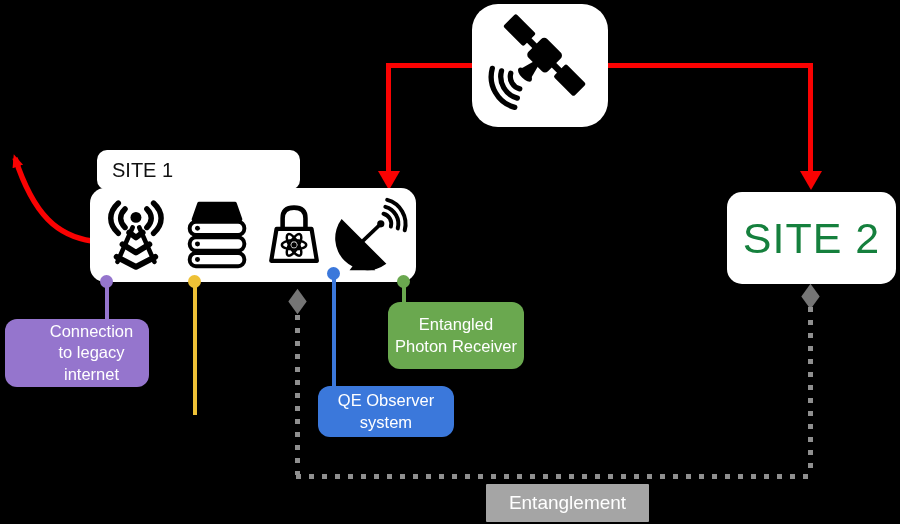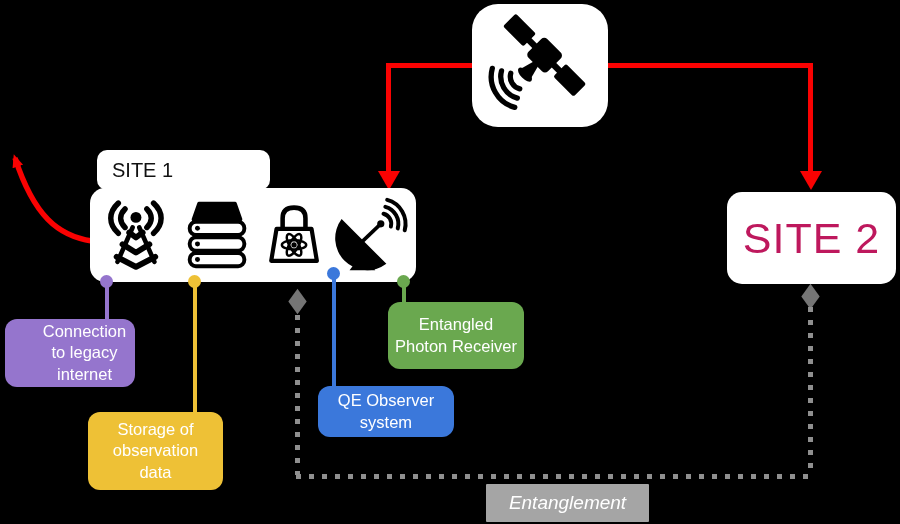--- a/index.html
+++ b/index.html
@@ -4,28 +4,28 @@
 <style>
   html,body{margin:0;padding:0;background:#000;}
   .canvas{
     position:relative;width:900px;height:524px;background:#000;overflow:hidden;
     font-family:"Liberation Sans",sans-serif;
   }
   .abs{position:absolute;}
   
   .sat-box{left:472px;top:4px;width:136px;height:123px;background:#fff;border-radius:26px;
     display:flex;align-items:center;justify-content:center;}
-  .site1-tab{left:97px;top:150px;width:173px;height:40px;background:#fff;border-radius:10px;
+  .site1-tab{left:97px;top:150px;width:203px;height:40px;background:#fff;border-radius:10px;
     display:flex;align-items:center;z-index:1;}
   .site1-tab span{padding-left:15px;font-size:20px;font-weight:500;color:#111;}
   .site1-box{left:90px;top:188px;width:326px;height:94px;background:#fff;border-radius:15px;
     display:flex;align-items:center;justify-content:space-around;padding:0 4px;box-sizing:border-box;z-index:2;}
   .site2-box{left:727px;top:192px;width:169px;height:92px;background:#fff;border-radius:15px;
     display:flex;align-items:center;justify-content:center;}
-  .site2-box span{font-size:43px;color:#be185d;letter-spacing:1px;}
+  .site2-box span{font-size:43px;color:#15803d;letter-spacing:1px;}
   
   .red{background:#fa0202;}
   .red-lh{left:386px;top:63px;width:86px;height:5px;}
   .red-lv{left:386px;top:63px;width:5px;height:110px;}
   .red-rh{left:608px;top:63px;width:205px;height:5px;}
   .red-rv{left:808px;top:63px;width:5px;height:110px;}
   .arrow-down{width:0;height:0;border-left:11px solid transparent;border-right:11px solid transparent;
     border-top:19px solid #fa0202;}
   .arr-l{left:378px;top:171px;}
   .arr-r{left:800px;top:171px;}
@@ -37,35 +37,35 @@
   .stem-purple{left:105px;top:287px;height:37px;background:#9575cd;}
   .dot-yellow{left:188px;top:275px;background:#eec136;}
   .stem-yellow{left:193px;top:287px;height:128px;background:#eec136;}
   .dot-blue{left:327px;top:267px;background:#3b78db;}
   .stem-blue{left:332px;top:279px;height:110px;background:#3b78db;}
   .dot-green{left:397px;top:275px;background:#6aa84f;}
   .stem-green{left:402px;top:287px;height:18px;background:#6aa84f;}
   
   .callout{border-radius:12px;color:#fff;font-size:16.5px;line-height:1.3;text-align:center;
     display:flex;align-items:center;justify-content:center;padding:5px 7px;box-sizing:border-box;z-index:4;}
-  .lbl-purple{left:5px;top:319px;width:130px;height:68px;background:#9575cd;padding-left:36px;}
+  .lbl-purple{left:5px;top:319px;width:144px;height:68px;background:#9575cd;padding-left:36px;}
   .lbl-yellow{left:88px;top:412px;width:135px;height:78px;background:#eec136;}
   .lbl-blue{left:318px;top:386px;width:136px;height:51px;background:#3b78db;}
   .lbl-green{left:388px;top:302px;width:136px;height:67px;background:#6aa84f;}
   
   .diamond{width:13px;height:13px;background:#757575;transform:scaleY(1.4) rotate(45deg);}
   .dia-1{left:291px;top:295px;}
   .dia-2{left:804px;top:290px;}
   .dot-v{width:5px;background-image:repeating-linear-gradient(to bottom,#8f8f8f 0 5px,transparent 5px 13px);}
   .dot-h{height:5px;background-image:repeating-linear-gradient(to right,#8f8f8f 0 5px,transparent 5px 13px);}
   .ent-v1{left:295px;top:315px;height:160px;}
   .ent-v2{left:808px;top:307px;height:168px;}
   .ent-h{left:296px;top:474px;width:517px;}
   .ent-pill{left:486px;top:484px;width:163px;height:38px;background:#a5a5a5;border-radius:1px;
-    color:#fff;font-size:19px;display:flex;align-items:center;justify-content:center;z-index:4;font-style:italic;}
+    color:#fff;font-size:19px;display:flex;align-items:center;justify-content:center;z-index:4;}
   .icon{display:block;}
 </style>
 </head>
 <body>
 
 <div class="canvas">
 
   <div class="abs red red-lh"></div>
   <div class="abs red red-lv"></div>
   <div class="abs arrow-down arr-l"></div>
@@ -170,23 +170,20 @@
   <div class="abs dot dot-yellow"></div>
   <div class="abs stem stem-yellow"></div>
   <div class="abs dot dot-blue"></div>
   <div class="abs stem stem-blue"></div>
   <div class="abs dot dot-green"></div>
   <div class="abs stem stem-green"></div>
 
   <div class="abs callout lbl-purple">
     <span>Connection to legacy internet</span>
   </div>
-  <div class="abs callout lbl-yellow">
-    <span>Storage of observation data</span>
-  </div>
   <div class="abs callout lbl-blue">
     <span>QE Observer system</span>
   </div>
   <div class="abs callout lbl-green">
     <span>Entangled Photon Receiver</span>
   </div>
 
   <div class="abs diamond dia-1"></div>
   <div class="abs diamond dia-2"></div>
   <div class="abs dot-v ent-v1"></div>

